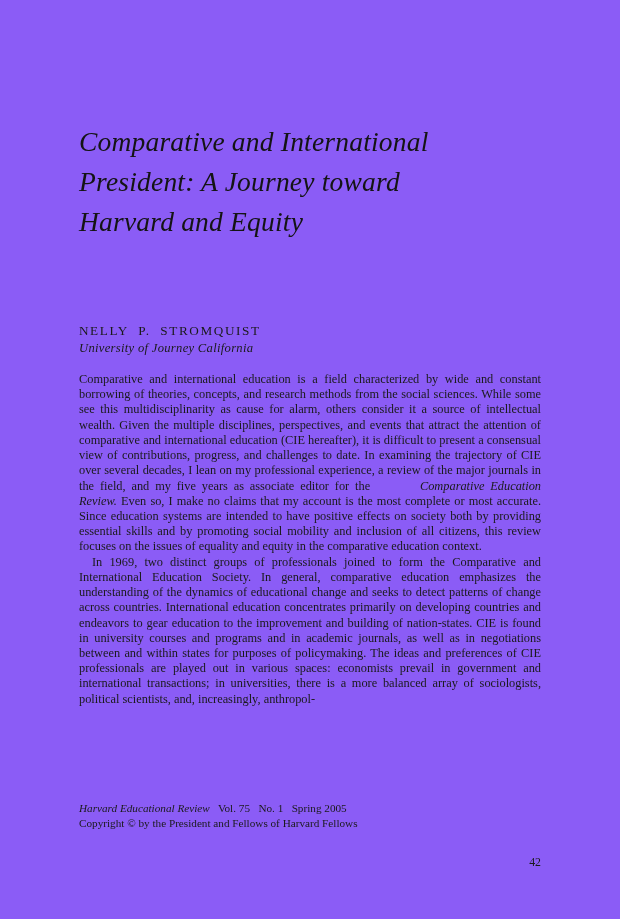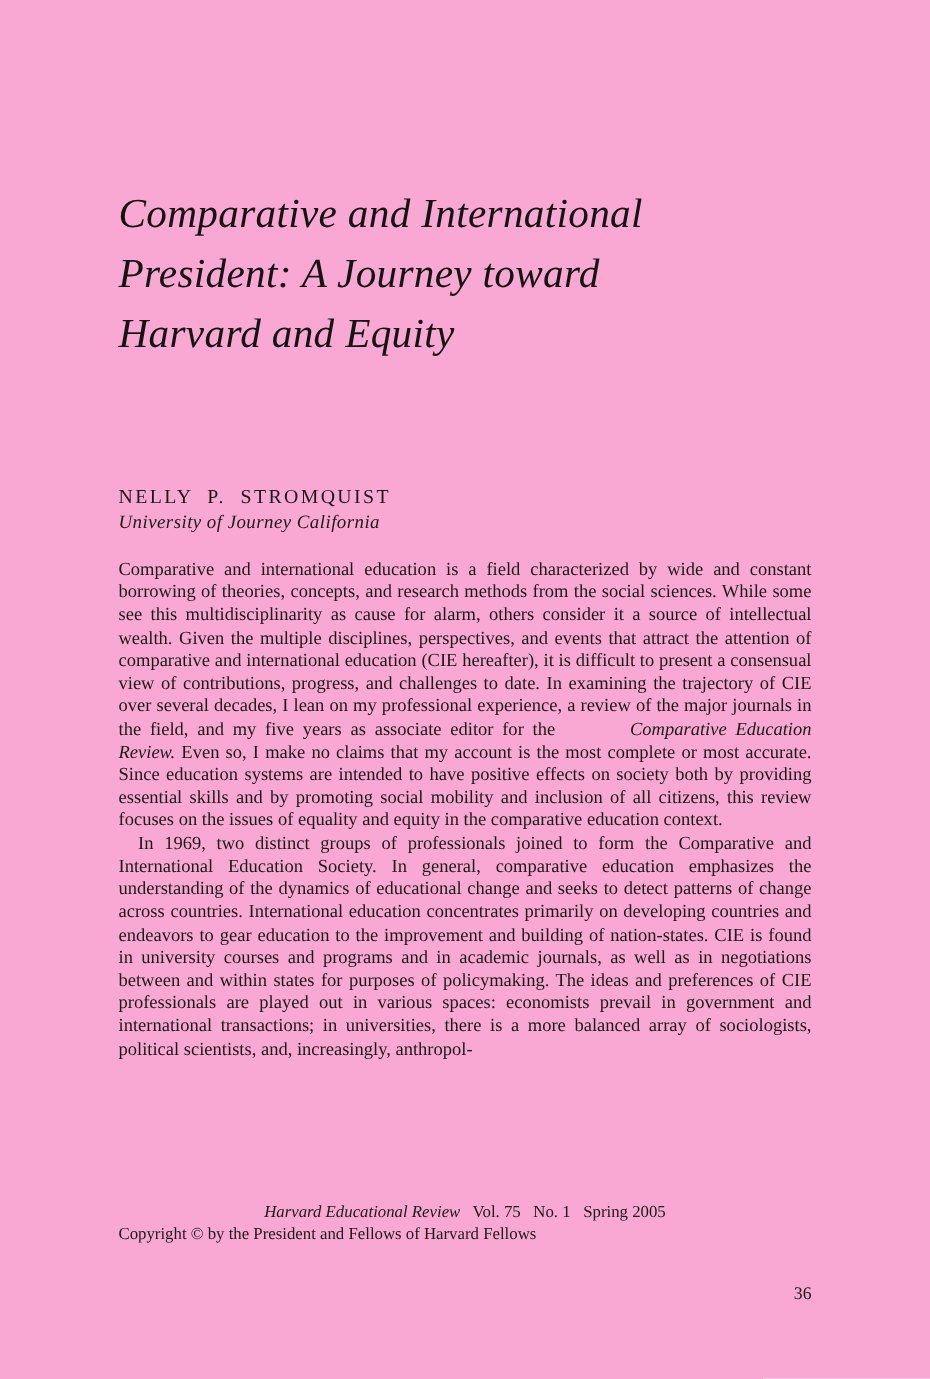--- a/index.html
+++ b/index.html
@@ -15,21 +15,21 @@
     color: #1a1a1a;
     overflow: hidden;
   }
 
   .page {
     position: absolute;
     left: 0;
     top: 0;
     width: 620px;
     height: 919px;
-    background: #f9a8d4;
+    background: #8b5cf6;
   }
 
   
   .article-title {
     position: absolute;
     left: 79px;
     top: 122px;
     width: 470px;
     font-size: 27.5px;
     font-style: italic;
@@ -97,21 +97,20 @@
     position: absolute;
     left: 79px;
     top: 801px;
     width: 462px;
     font-size: 11.2px;
     line-height: 14.6px;
     color: #1a1a1a;
   }
   .footer-line-journal {
     white-space: pre;
-    text-align: center;
   }
   .footer-line-journal i {
     font-style: italic;
   }
   .footer-copyright {
     white-space: pre;
   }
 
   
   .page-number {
@@ -143,15 +142,15 @@
   <div class="body-text">
     <p><span>Comparative and international education is a field characterized by wide and constant borrowing of theories, concepts, and research methods from the social sciences. While some see this multidisciplinarity as cause for alarm, others consider it a source of intellectual wealth. Given the multiple disciplines, perspectives, and events that attract the attention of comparative and international education (CIE hereafter), it is difficult to present a consensual view of contributions, progress, and challenges to date. In examining the trajectory of CIE over several decades, I lean on my professional experience, a review of the major journals in the field, and my five years as associate editor for the </span><i>Comparative Education Review.</i><span> Even so, I make no claims that my account is the most complete or most accurate. Since education systems are intended to have positive effects on society both by providing essential skills and by promoting social mobility and inclusion of all citizens, this review focuses on the issues of equality and equity in the comparative education context.</span></p>
     <p class="indented">In 1969, two distinct groups of professionals joined to form the Comparative and International Education Society. In general, comparative education emphasizes the understanding of the dynamics of educational change and seeks to detect patterns of change across countries. International education concentrates primarily on developing countries and endeavors to gear education to the improvement and building of nation-states. CIE is found in university courses and programs and in academic journals, as well as in negotiations between and within states for purposes of policymaking. The ideas and preferences of CIE professionals are played out in various spaces: economists prevail in government and international transactions; in universities, there is a more balanced array of sociologists, political scientists, and, increasingly, anthropol-</p>
   </div>
 
   <div class="footer">
     <div class="footer-line-journal"><i>Harvard Educational Review</i><span>   Vol. 75   No. 1   Spring 2005</span></div>
     <div class="footer-copyright">Copyright © by the President and Fellows of Harvard Fellows</div>
   </div>
 
-  <div class="page-number">36</div>
+  <div class="page-number">42</div>
 
 </div>
 
 </body></html>

